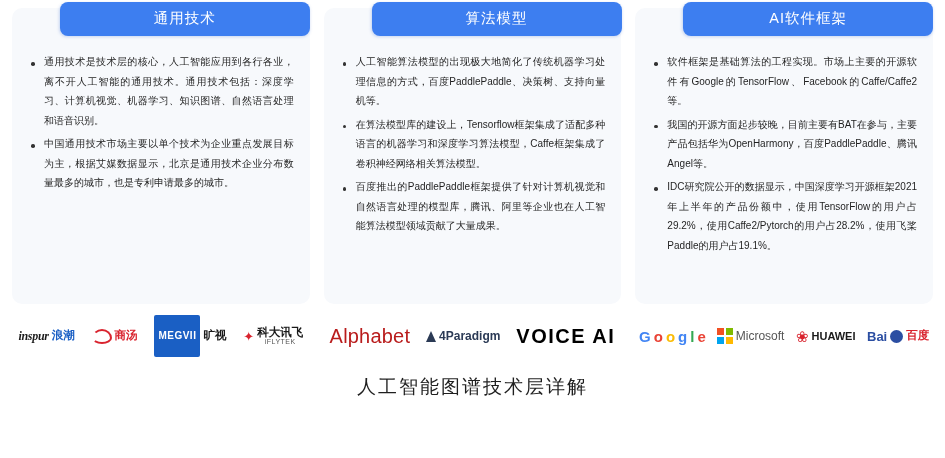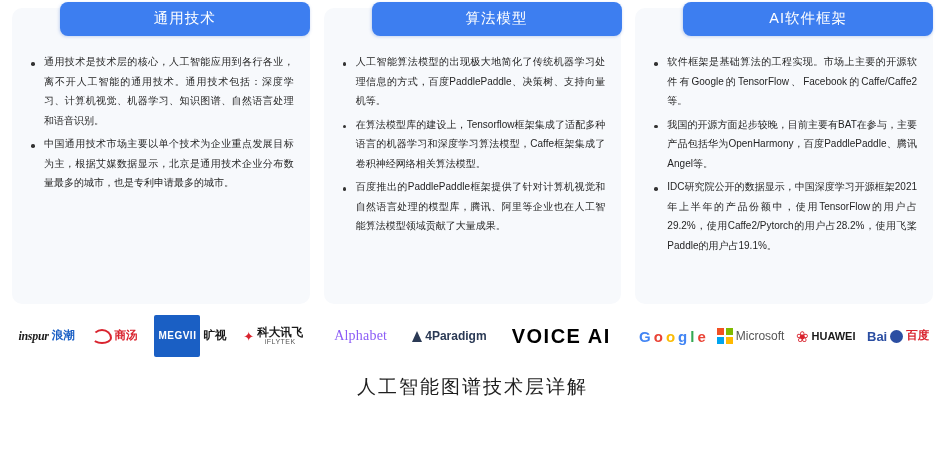--- a/index.html
+++ b/index.html
@@ -123,22 +123,22 @@
   }
   .lg-megvii .cn { font-size: 11.5px; color: #1a1a1a; font-weight: bold; }
   .lg-iflytek .spark {
     color: #d9232e; font-size: 13px; line-height: 1;
   }
   .lg-iflytek .cn { font-size: 11.5px; color: #1a1a1a; font-weight: bold; }
   .lg-iflytek .en { font-size: 7px; color: #555; display:block; letter-spacing: 0.5px;}
   .lg-iflytek .stack { display: flex; flex-direction: column; align-items: center;}
   
   .lg-alphabet {
-    color: #8b5cf6; font-size: 14px; letter-spacing: 0.2px;
-    font-family: Liberation Serif, serif;
+    color: #b91c1c; font-size: 20px; letter-spacing: 0.2px;
+    font-family: Liberation Sans, sans-serif;
   }
   .lg-4paradigm .tri {
     width: 0; height: 0;
     border-left: 5px solid transparent;
     border-right: 5px solid transparent;
     border-bottom: 11px solid #2b3a55;
   }
   .lg-4paradigm .txt { font-size: 12px; color: #2b3a55; font-weight: bold; }
   .lg-voiceai {
     font-size: 20px; letter-spacing: 1.5px; color: #000000; font-weight: bold;

